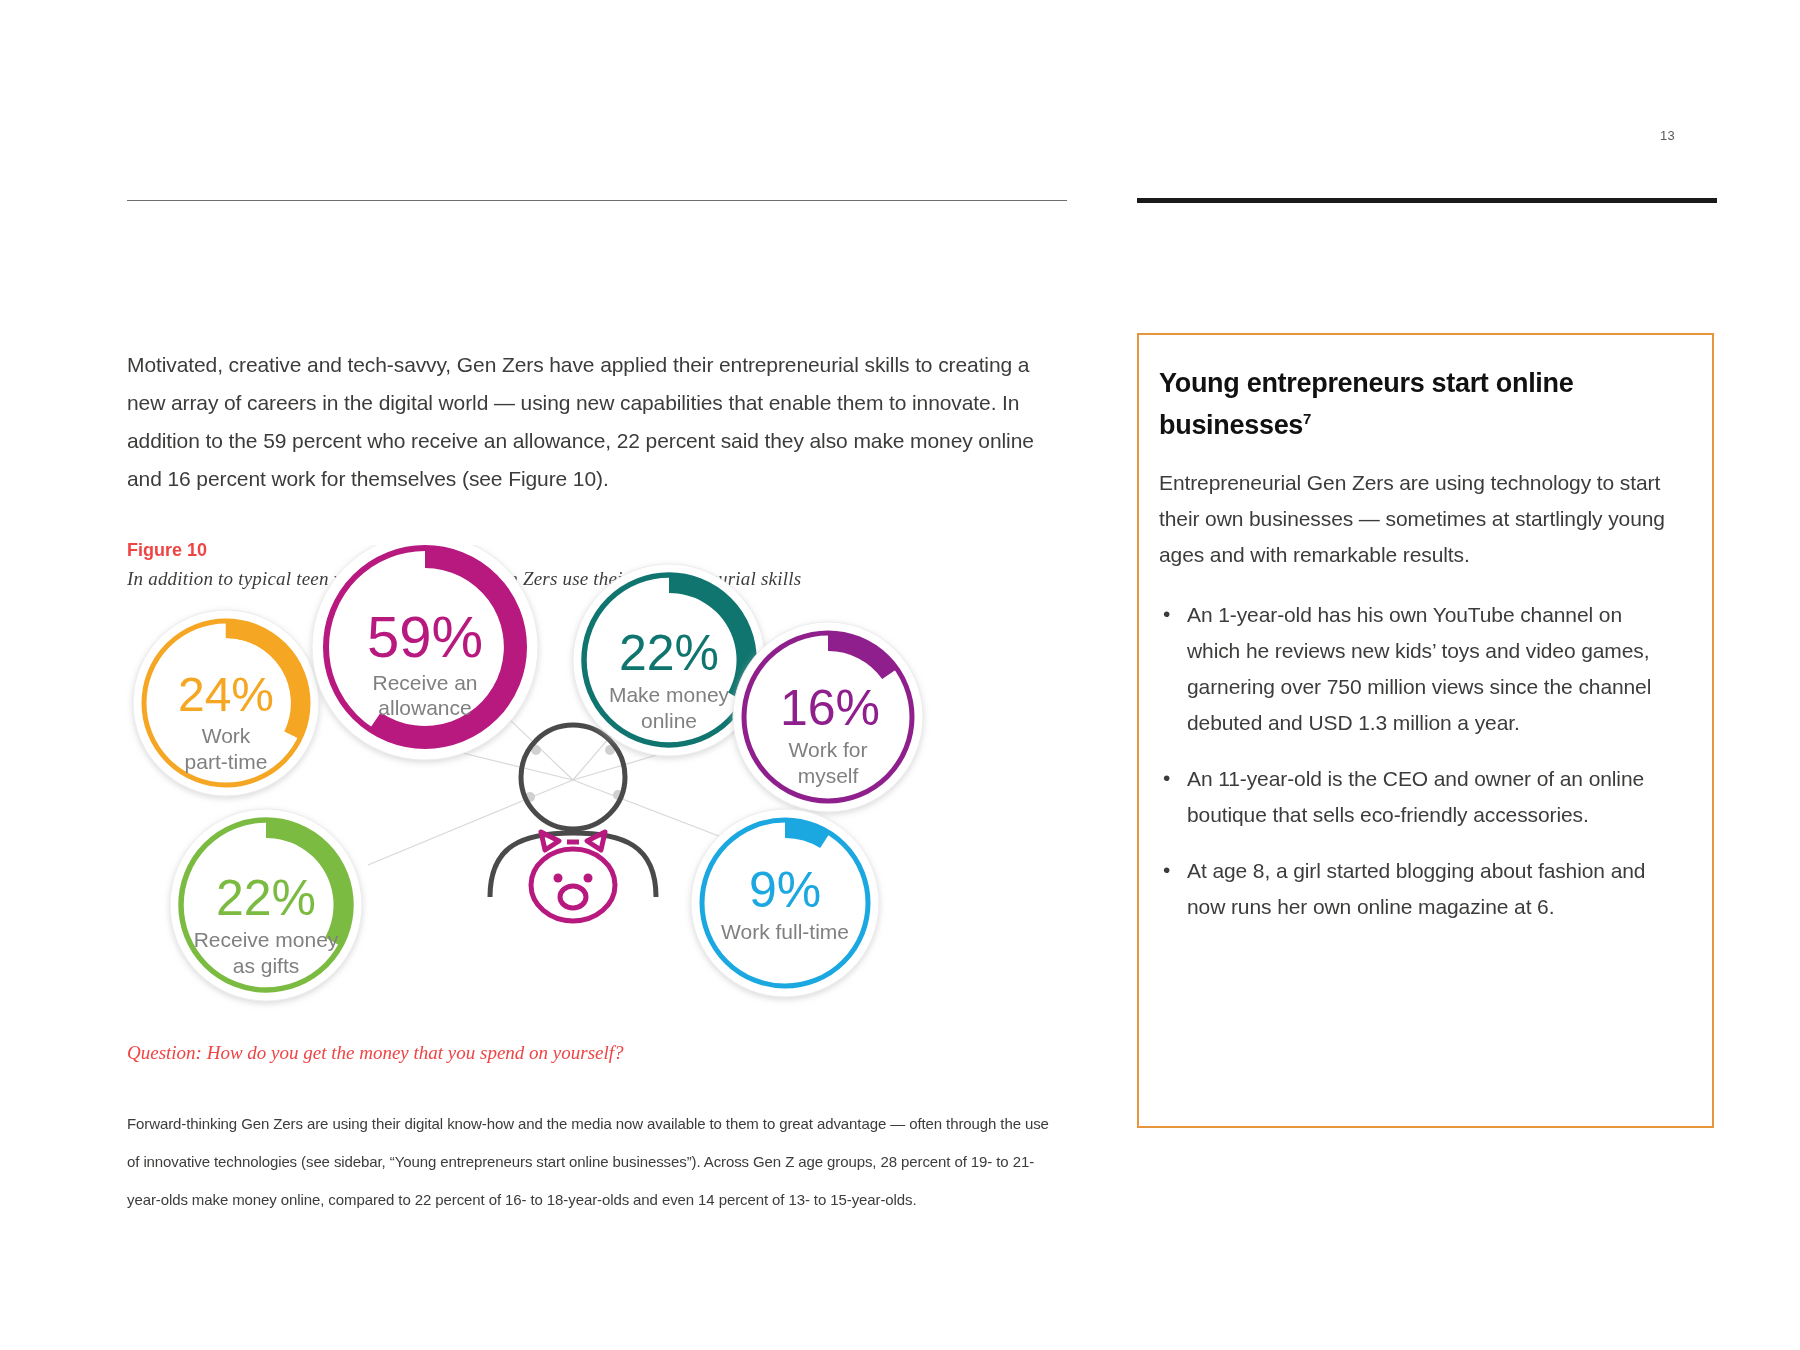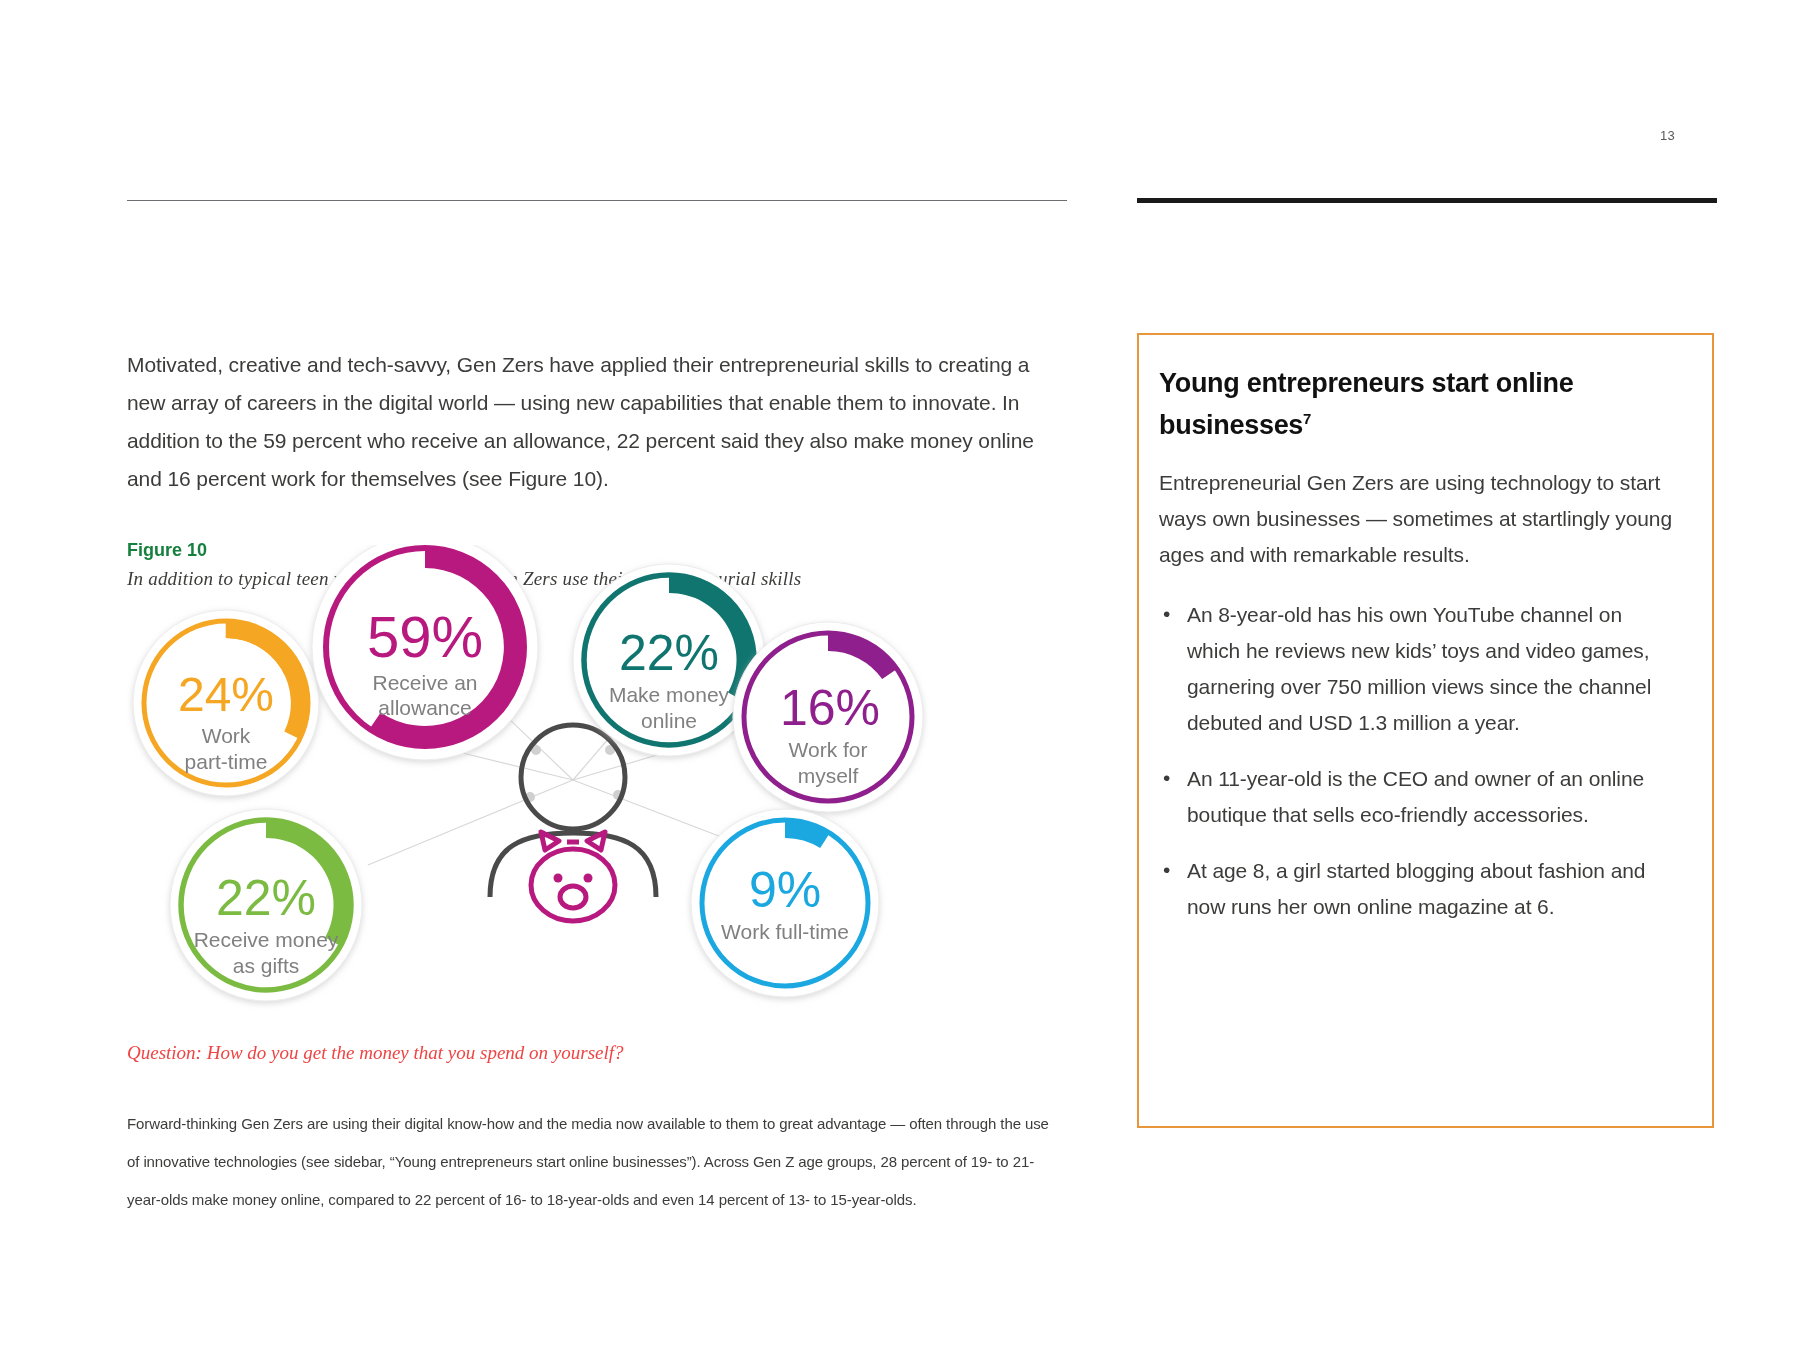--- a/index.html
+++ b/index.html
@@ -28,21 +28,21 @@
 
   
   .left-col{
     position:absolute;left:127px;top:325px;width:935px;
   }
   .body-par{
     font-size:21px;line-height:38px;color:#3c3c3b;
     font-weight:300;letter-spacing:-0.1px;
   }
   .fig-head{
-    margin-top:42px;font-size:18px;font-weight:bold;color:#15803d;
+    margin-top:42px;font-size:18px;font-weight:bold;color:#ef4444;
     letter-spacing:0px;
   }
   .fig-sub{
     margin-top:7px;font-family:"Liberation Serif",serif;font-style:italic;
     font-size:19px;color:#3c3c3b;letter-spacing:.2px;
   }
 
   
   .figure-wrap{
     position:absolute;left:118px;top:545px;width:950px;height:480px;
@@ -203,21 +203,21 @@
     </svg>
   </div>
 
   <div class="q-note">Question: How do you get the money that you spend on yourself?</div>
   <p class="bottom-par">Forward-thinking Gen Zers are using their digital know-how and the media now available to them to great advantage — often through the use of innovative technologies (see sidebar, “Young entrepreneurs start online businesses”). Across Gen Z age groups, 28 percent of 19- to 21-year-olds make money online, compared to 22 percent of 16- to 18-year-olds and even 14 percent of 13- to 15-year-olds.</p>
 
   <div class="sidebar">
     <div class="sb-title">
       <span>Young entrepreneurs start online businesses</span><sup>7</sup>
     </div>
-    <p class="sb-intro">Entrepreneurial Gen Zers are using technology to start ways own businesses — sometimes at startlingly young ages and with remarkable results.</p>
+    <p class="sb-intro">Entrepreneurial Gen Zers are using technology to start their own businesses — sometimes at startlingly young ages and with remarkable results.</p>
     <ul class="sb-list">
-      <li>An 8-year-old has his own YouTube channel on which he reviews new kids’ toys and video games, garnering over 750 million views since the channel debuted and USD 1.3 million a year.</li>
+      <li>An 1-year-old has his own YouTube channel on which he reviews new kids’ toys and video games, garnering over 750 million views since the channel debuted and USD 1.3 million a year.</li>
       <li>An 11-year-old is the CEO and owner of an online boutique that sells eco-friendly accessories.</li>
       <li>At age 8, a girl started blogging about fashion and now runs her own online magazine at 6.</li>
     </ul>
   </div>
 
 </div>
 
 </body></html>

